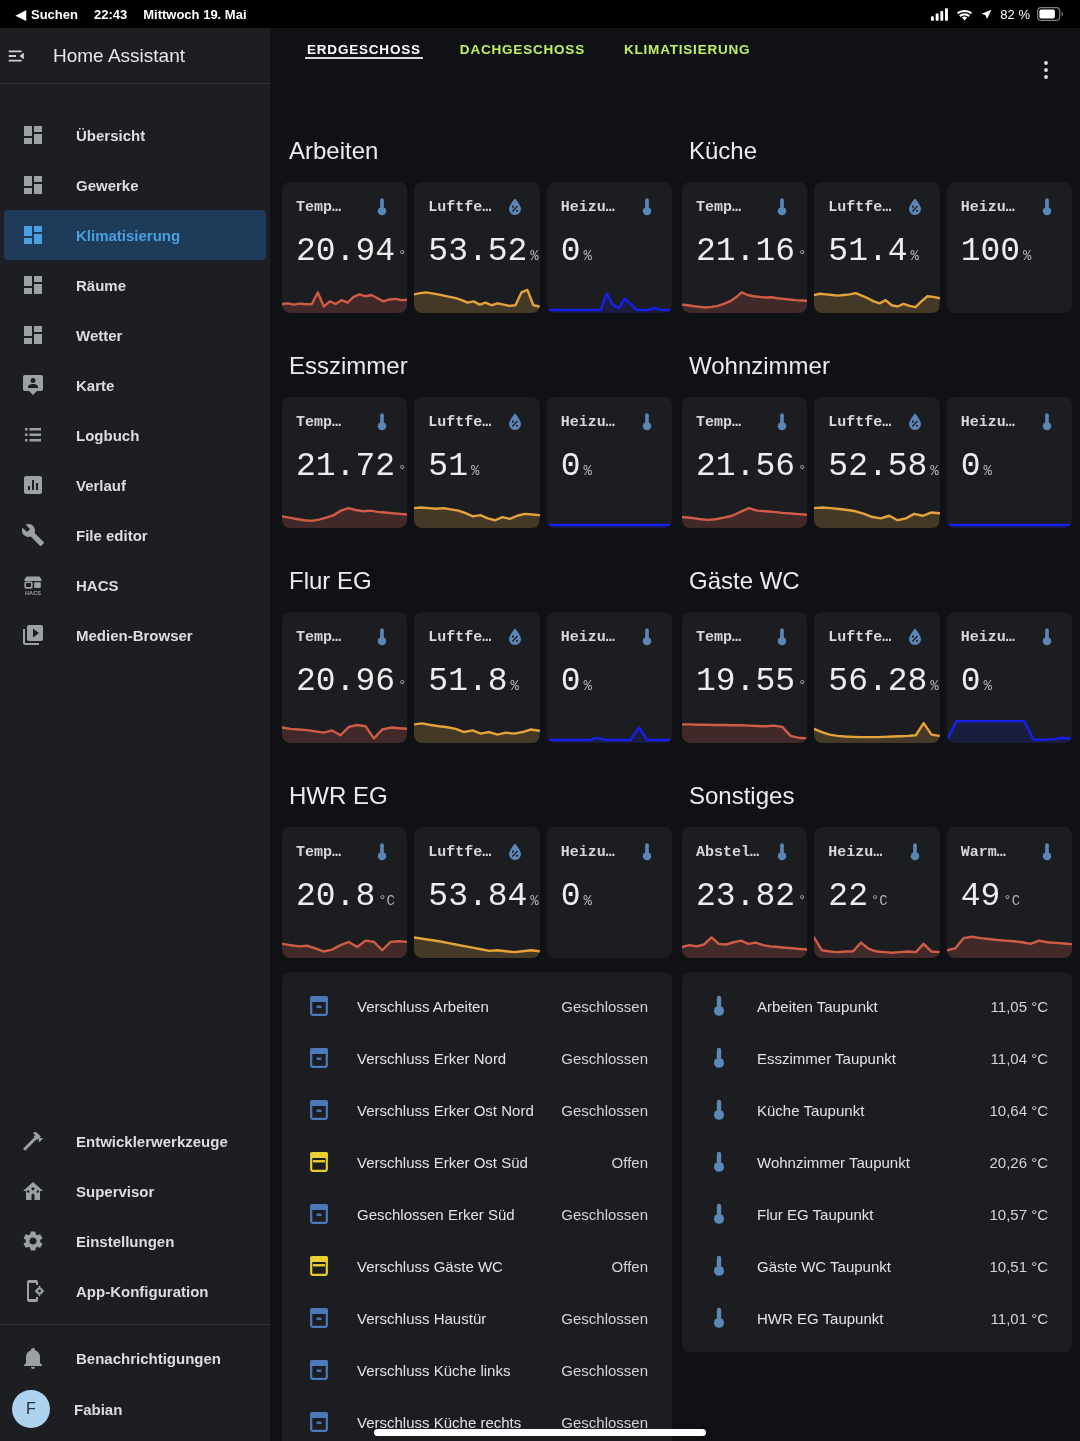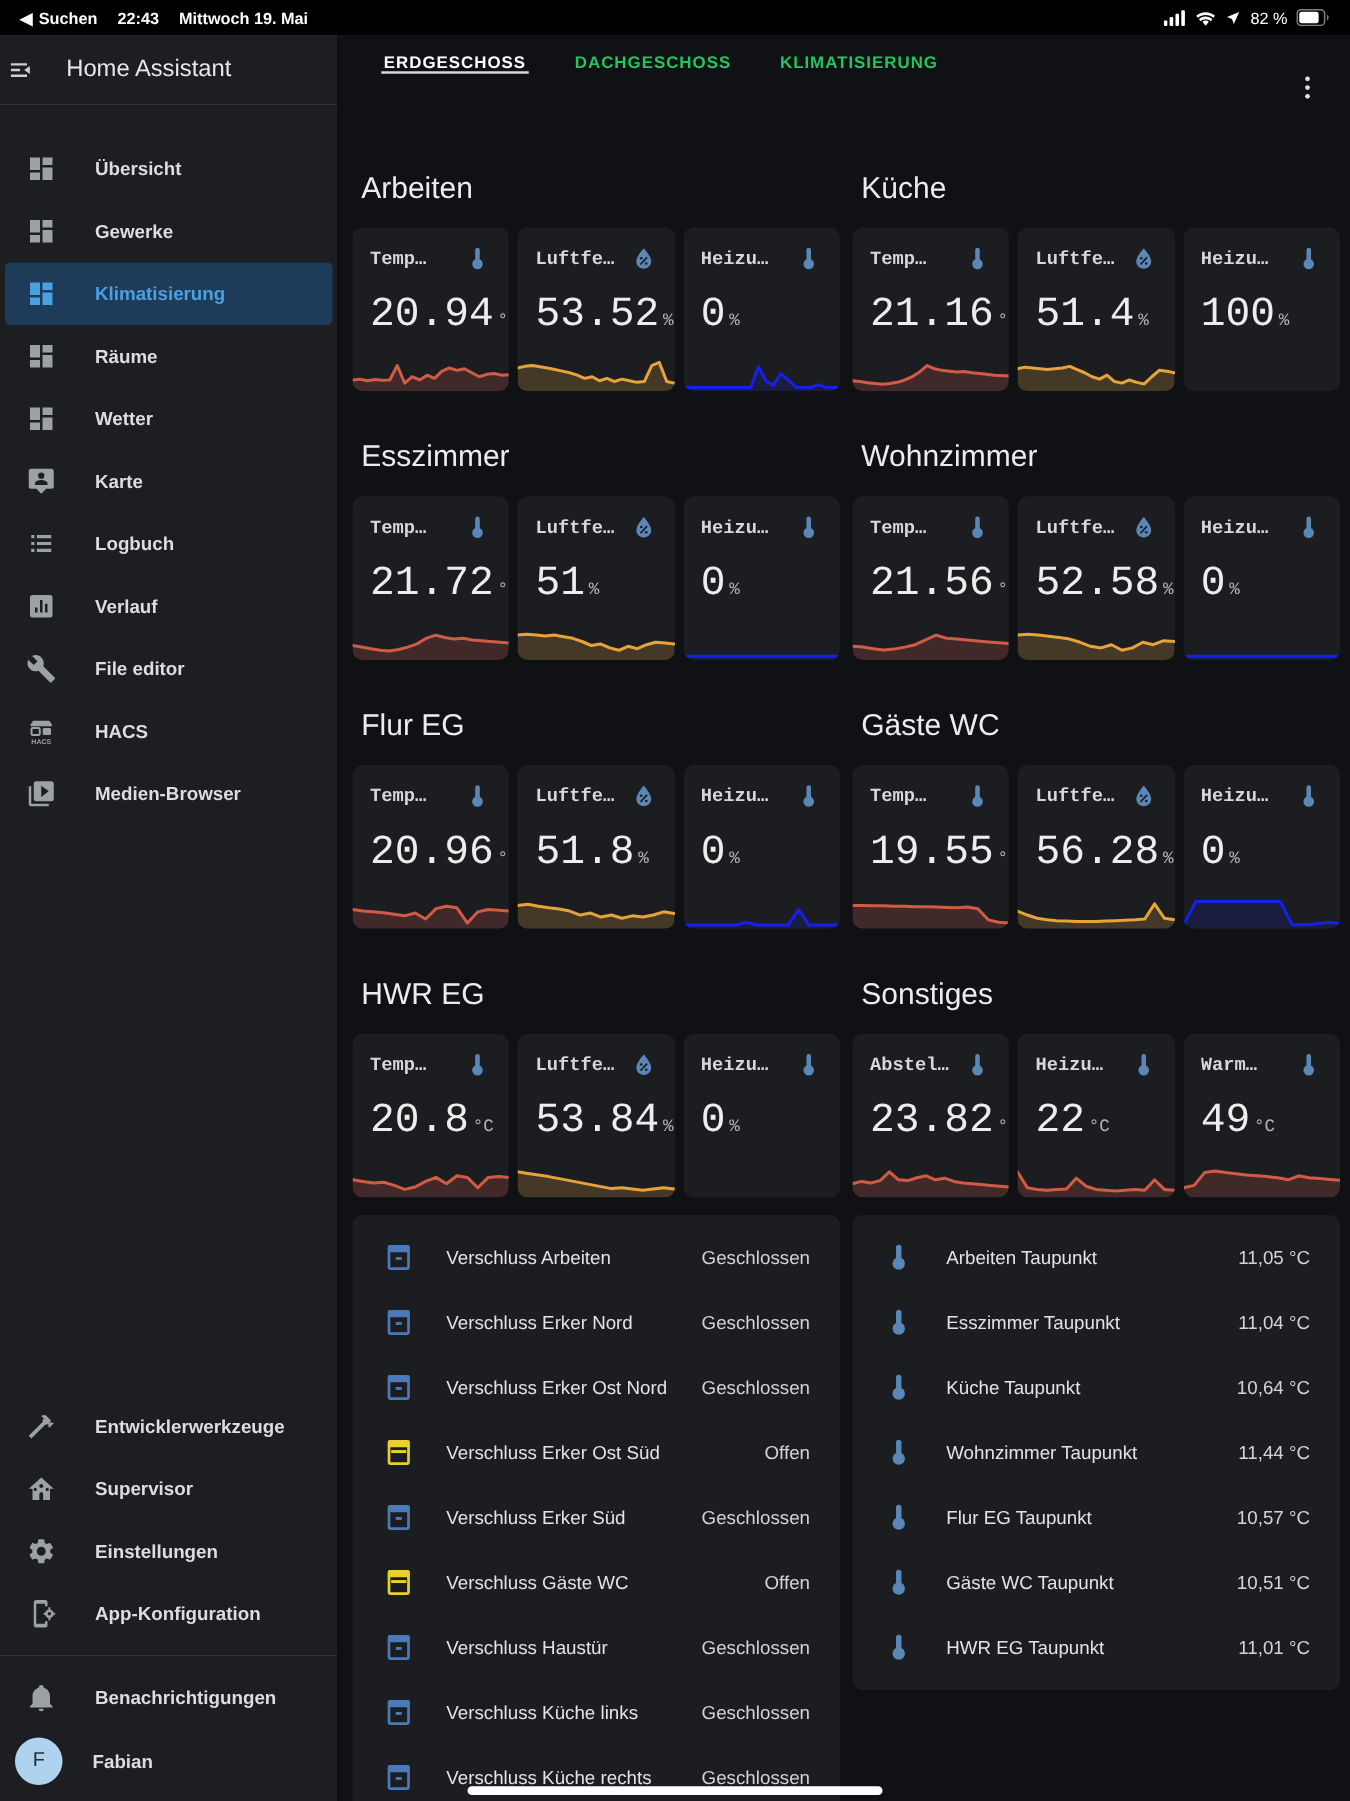--- a/index.html
+++ b/index.html
@@ -34,21 +34,21 @@
   .sidebar-spacer { flex:1; }
   .sidebar-divider { height:1px; background:#303236; margin:8px 0; flex:none; }
   .user-row { height:58px; display:flex; align-items:center; gap:24px; padding:0 12px 6px 12px; cursor:pointer; }
   .avatar { width:38px; height:38px; border-radius:50%; background:#aed3ee; color:#272e36;
     font-size:16px; display:flex; align-items:center; justify-content:center; flex:none; }
 
   
   .main { flex:1; background:#101114; position:relative; overflow:hidden; }
   .topbar { height:56px; display:flex; align-items:flex-start; padding:0 22px 0 35px;margin-top:14px; }
   .tabs { display:flex; gap:35px; }
-  .tab { display:flex; align-items:center; color:#22c55e; font-size:13.5px; font-weight:700;
+  .tab { display:flex; align-items:center; color:#bef264; font-size:13.5px; font-weight:700;
     letter-spacing:.8px; border-bottom:2px solid transparent; padding:0 2px; cursor:pointer; text-transform:uppercase; }
   .tab.active { color:#fff; border-bottom-color:#d8d8d8; }
   .kebab { margin-left:auto; align-self:center; width:24px; height:24px; color:#e0e0e0; cursor:pointer; }
   .kebab svg { width:100%; height:100%; }
 
   .content { padding:0 8px 0 12px; }
   .sections-grid { display:grid; grid-template-columns:1fr 1fr; column-gap:10px; }
   .section-title { color:#ececee; font-size:24px; font-weight:400; margin:38px 0 16px 7px; height:30px; line-height:30px; }
   .cards { display:grid; grid-template-columns:repeat(3,1fr); gap:7px;font-family:Liberation Mono, monospace; }
   .card { position:relative; height:131px; background:#1c1d21; border-radius:8px; overflow:hidden;
@@ -855,21 +855,21 @@
     <span class="row-state">Offen</span>
   </div>
             <div class="row">
     <span class="row-ico closed">
                 <svg viewBox="0 0 24 24" fill="currentColor">
                   <rect x="4.8" y="3.8" width="14.4" height="16.4" rx="1.2" fill="none" stroke="currentColor" stroke-width="2"></rect>
                   <rect x="4" y="3" width="16" height="5.2" rx="1"></rect>
                   <rect x="9.8" y="11.6" width="4.4" height="2.2"></rect>
                 </svg>
               </span>
-    <span class="row-name">Verschluss Erker Süd</span>
+    <span class="row-name">Geschlossen Erker Süd</span>
     <span class="row-state">Geschlossen</span>
   </div>
             <div class="row">
     <span class="row-ico open">
                 <svg viewBox="0 0 24 24" fill="currentColor">
                   <rect x="4.8" y="3.8" width="14.4" height="16.4" rx="1.2" fill="none" stroke="currentColor" stroke-width="2"></rect>
                   <rect x="4" y="3" width="16" height="5.2" rx="1"></rect>
                   <rect x="6.4" y="10.2" width="11.2" height="2.2"></rect>
                 </svg>
               </span>
@@ -942,21 +942,21 @@
     <span class="row-state">10,64 °C</span>
   </div>
   <div class="row">
     <span class="row-ico dew">
                 <svg viewBox="0 0 24 24" fill="currentColor">
                   <rect x="10" y="2.5" width="4" height="11.5" rx="2"></rect>
                   <circle cx="12" cy="16.5" r="4.6"></circle>
                 </svg>
               </span>
     <span class="row-name">Wohnzimmer Taupunkt</span>
-    <span class="row-state">11,44 °C</span>
+    <span class="row-state">20,26 °C</span>
   </div>
   <div class="row">
     <span class="row-ico dew">
                 <svg viewBox="0 0 24 24" fill="currentColor">
                   <rect x="10" y="2.5" width="4" height="11.5" rx="2"></rect>
                   <circle cx="12" cy="16.5" r="4.6"></circle>
                 </svg>
               </span>
     <span class="row-name">Flur EG Taupunkt</span>
     <span class="row-state">10,57 °C</span>

